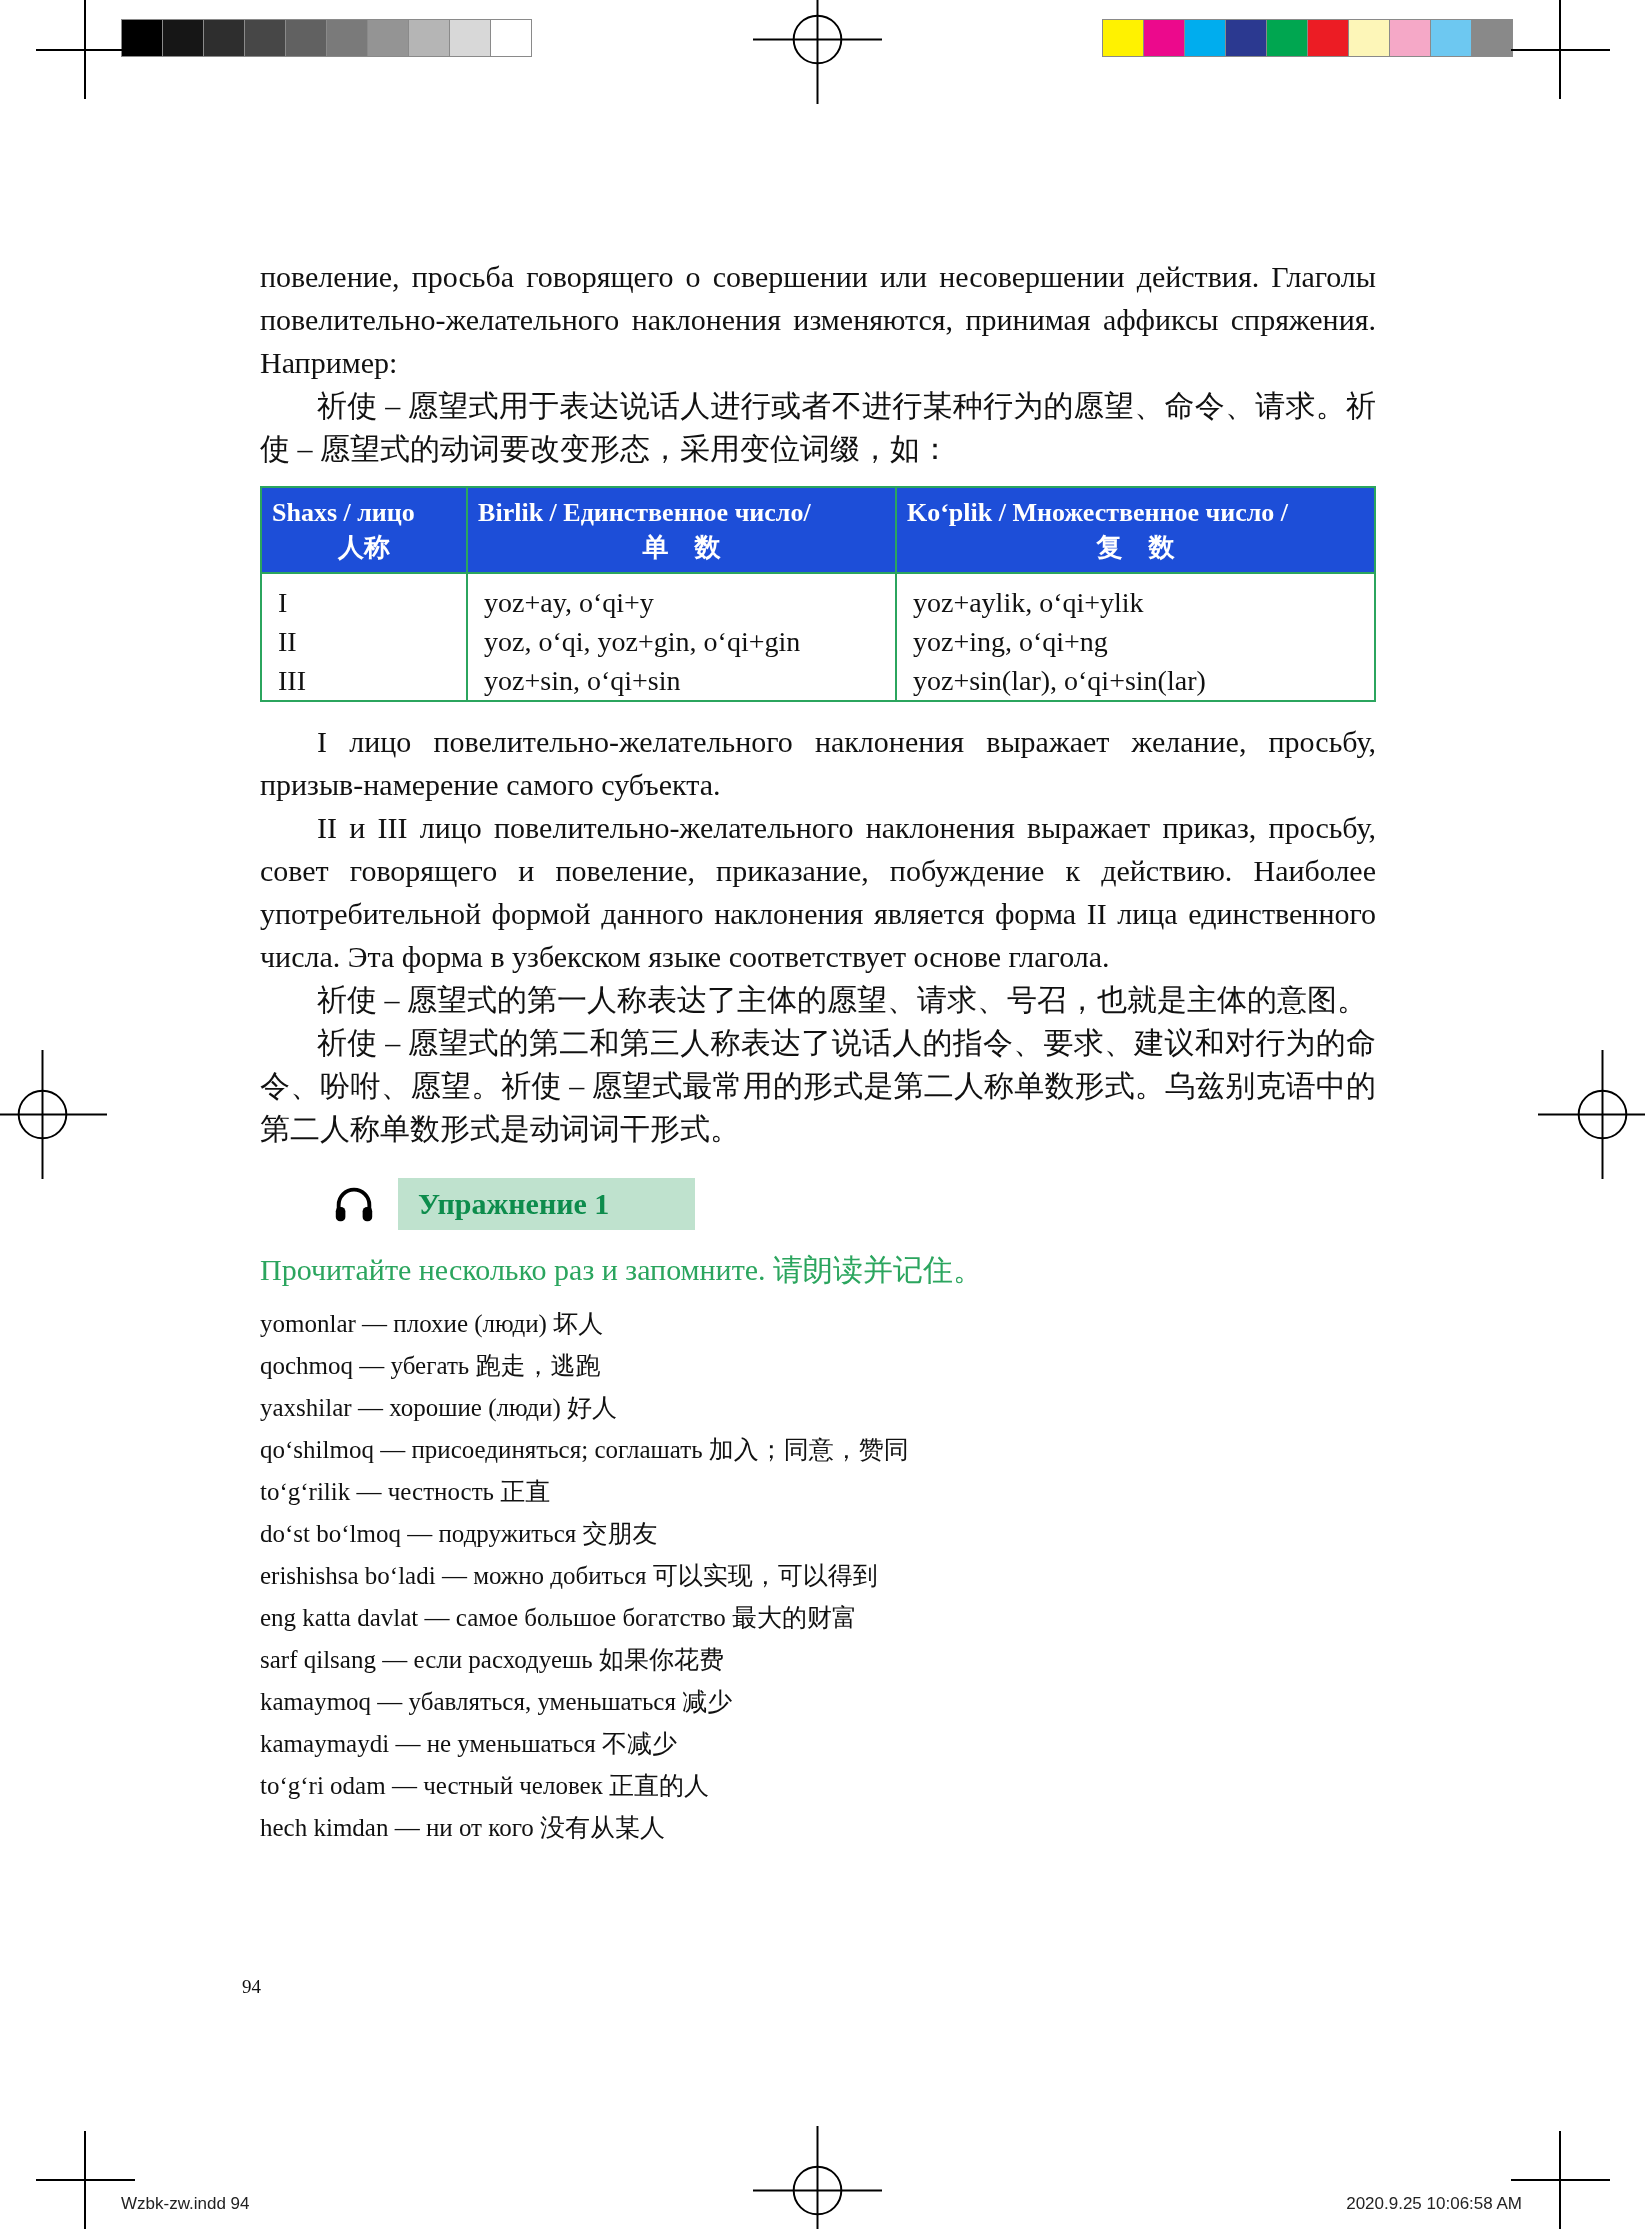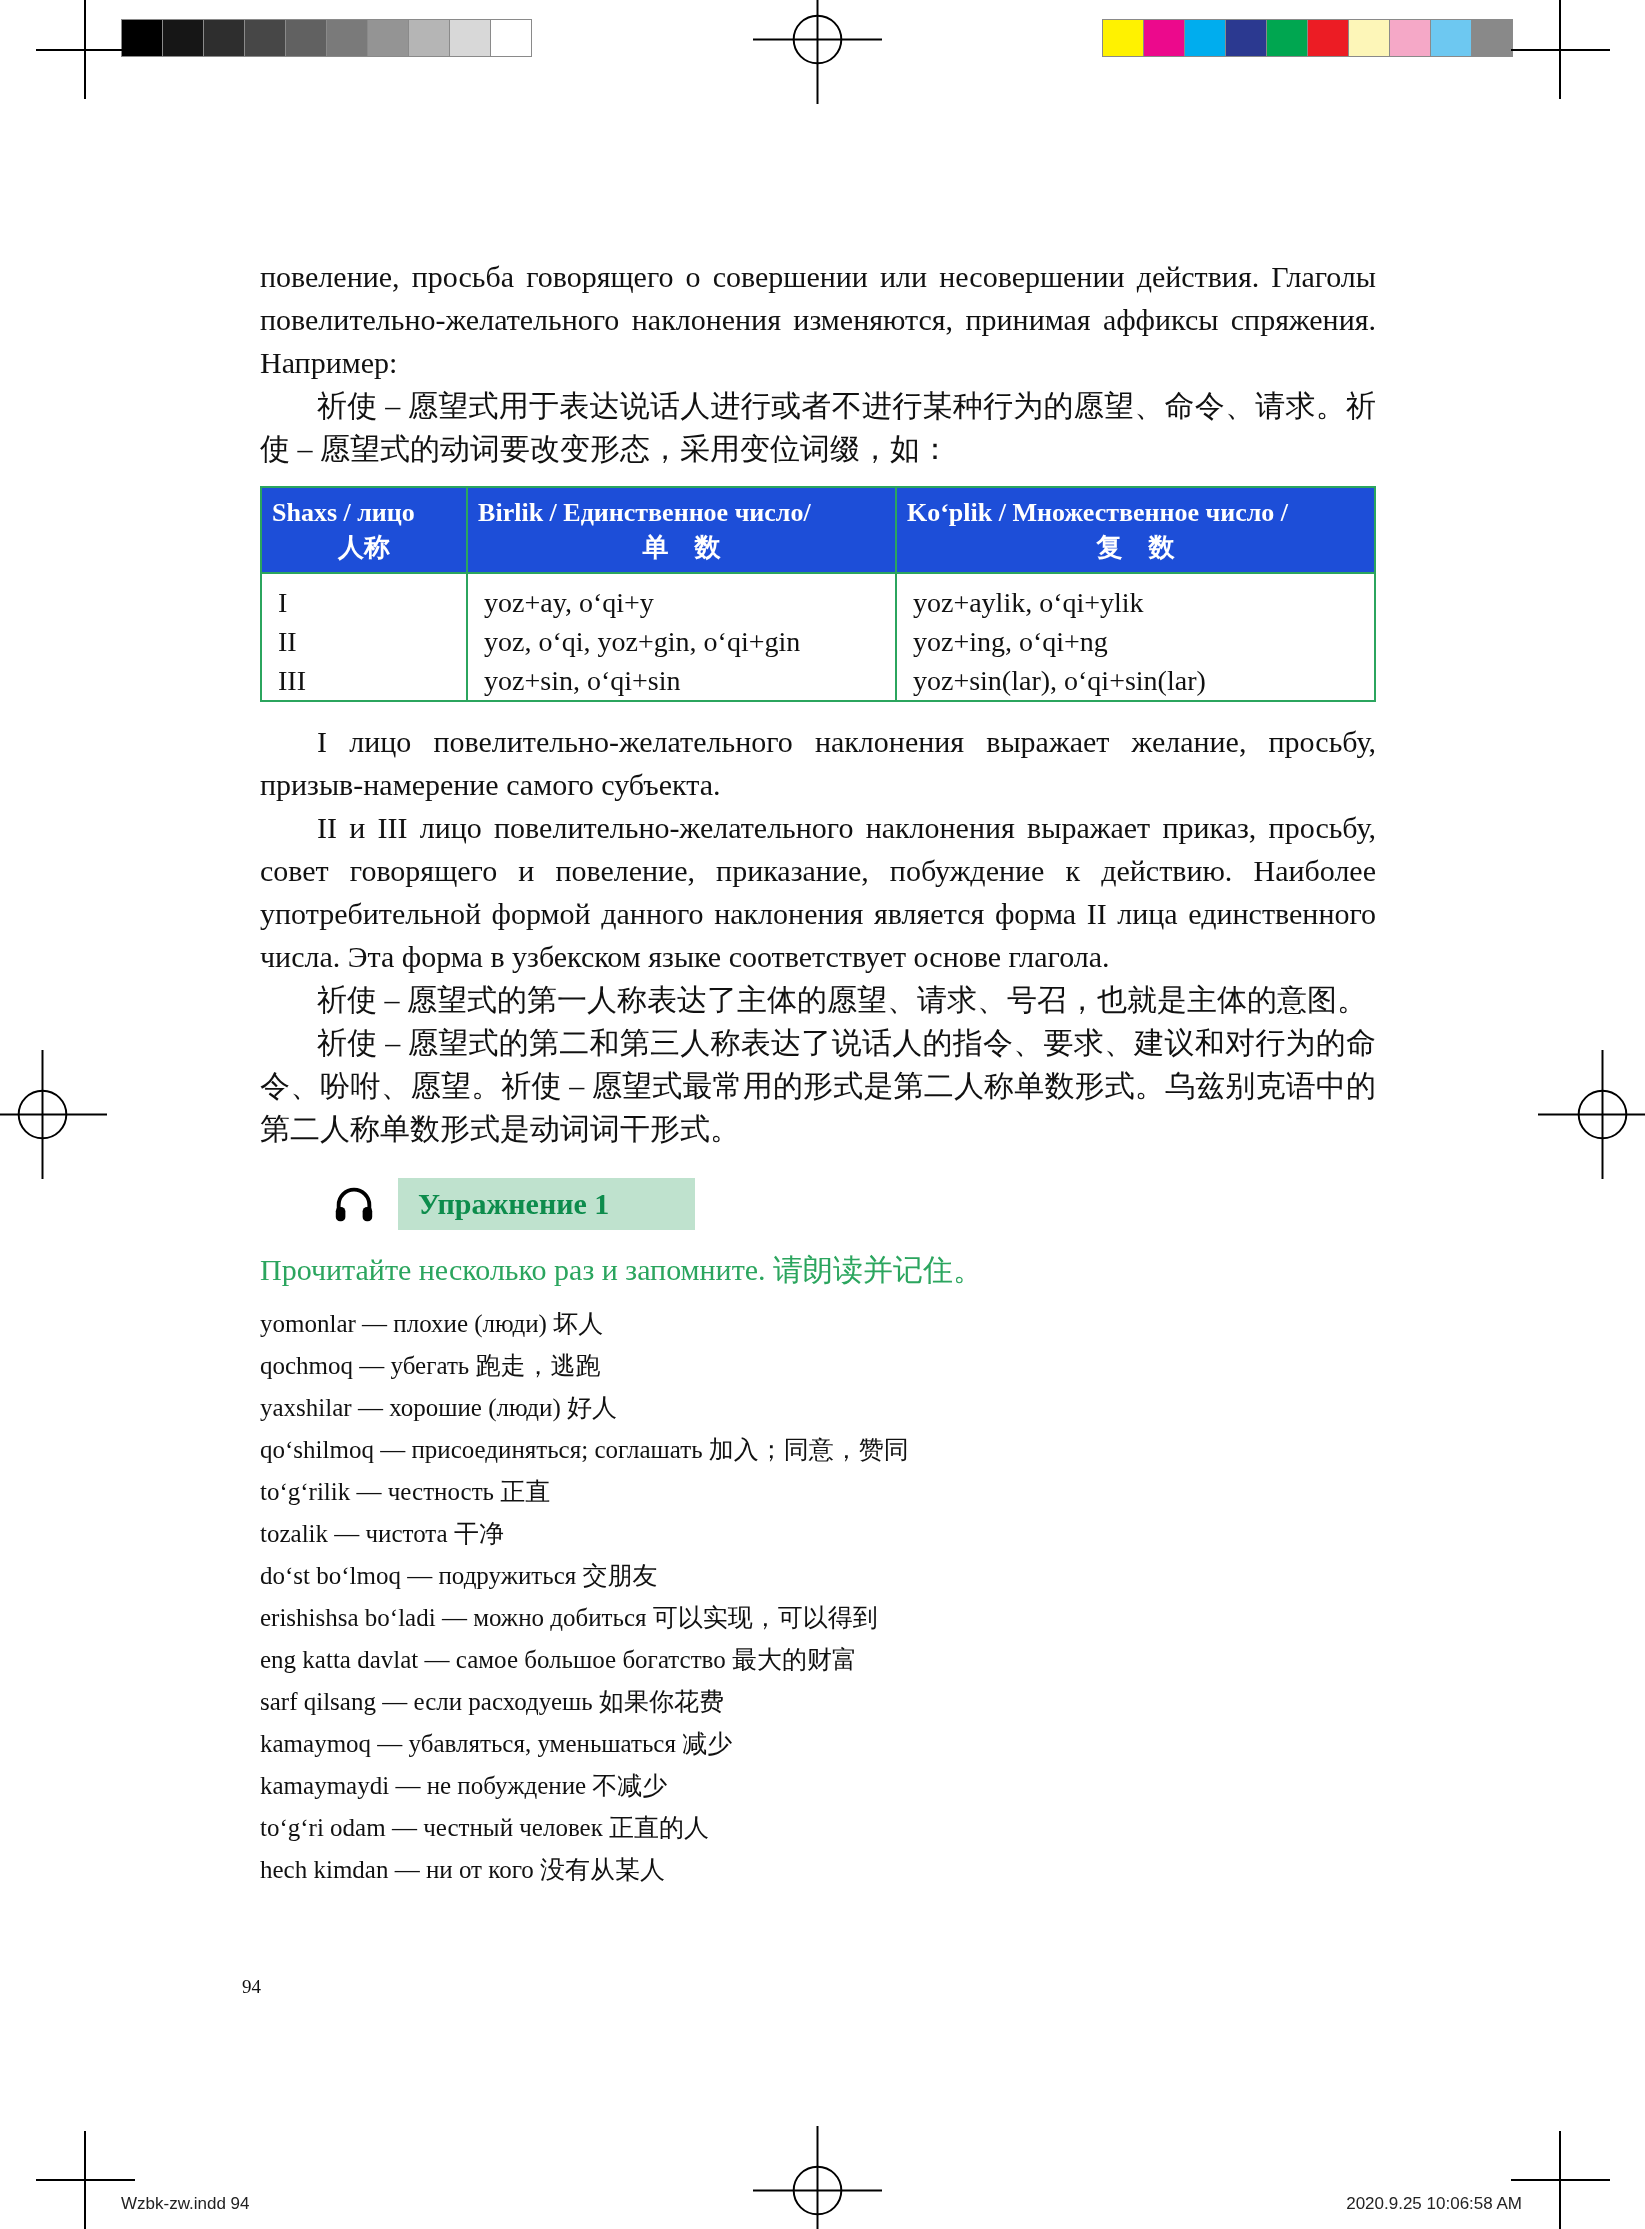--- a/index.html
+++ b/index.html
@@ -175,27 +175,26 @@
   </div>
 
   <div class="instruction">Прочитайте несколько раз и запомните. 请朗读并记住。</div>
 
   <div class="vocab">
     <div class="vocab-line">yomonlar — плохие (люди) 坏人</div>
     <div class="vocab-line">qochmoq — убегать 跑走，逃跑</div>
     <div class="vocab-line">yaxshilar — хорошие (люди) 好人</div>
     <div class="vocab-line">qo‘shilmoq — присоединяться; соглашать 加入；同意，赞同</div>
     <div class="vocab-line">to‘g‘rilik — честность 正直</div>
-    <div class="vocab-line">tozalik — чистота 干净</div>
     <div class="vocab-line">do‘st bo‘lmoq — подружиться 交朋友</div>
     <div class="vocab-line">erishishsa bo‘ladi — можно добиться 可以实现，可以得到</div>
     <div class="vocab-line">eng katta davlat — самое большое богатство 最大的财富</div>
     <div class="vocab-line">sarf qilsang — если расходуешь 如果你花费</div>
     <div class="vocab-line">kamaymoq — убавляться, уменьшаться 减少</div>
-    <div class="vocab-line">kamaymaydi — не побуждение 不减少</div>
+    <div class="vocab-line">kamaymaydi — не уменьшаться 不减少</div>
     <div class="vocab-line">to‘g‘ri odam — честный человек 正直的人</div>
     <div class="vocab-line">hech kimdan — ни от кого 没有从某人</div>
   </div>
 
 </main>
 
 <div class="page-number">94</div>
 
 <div class="footer">
   <span>Wzbk-zw.indd   94</span>

